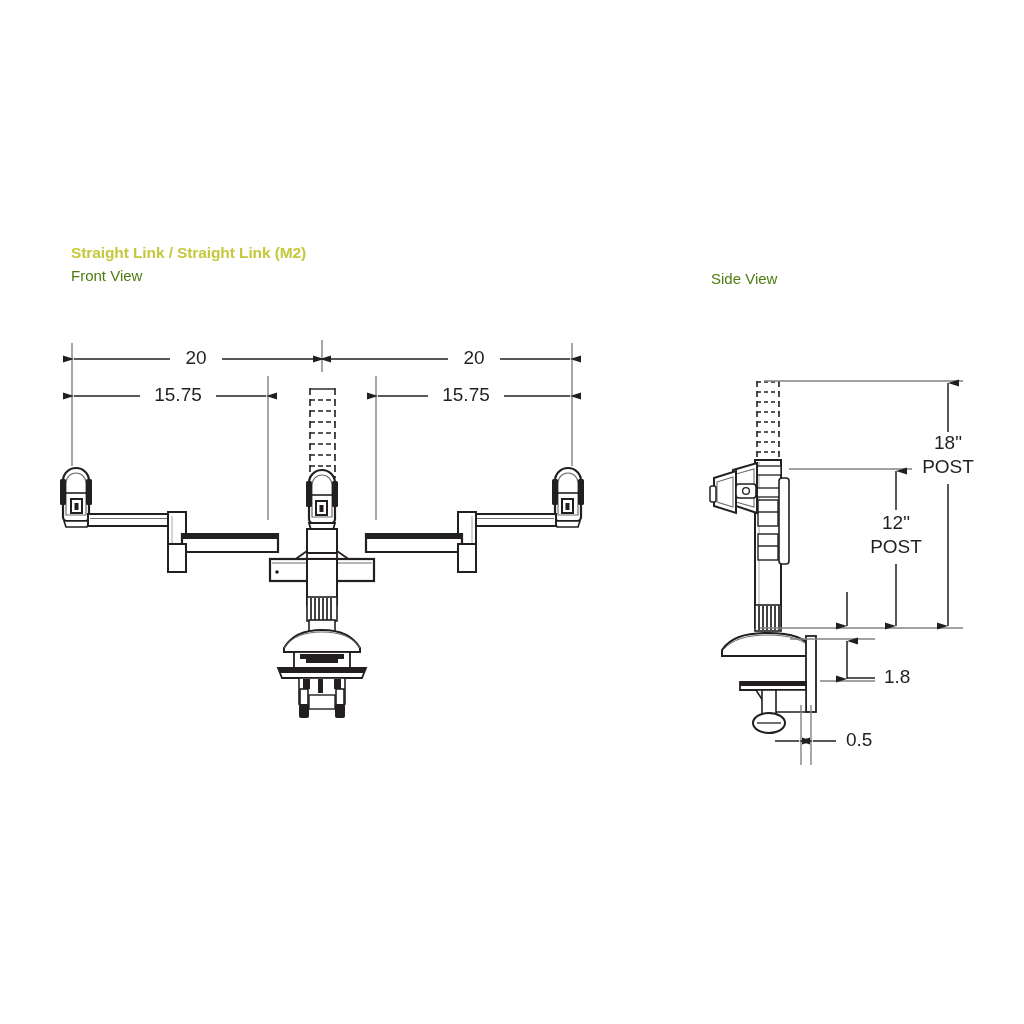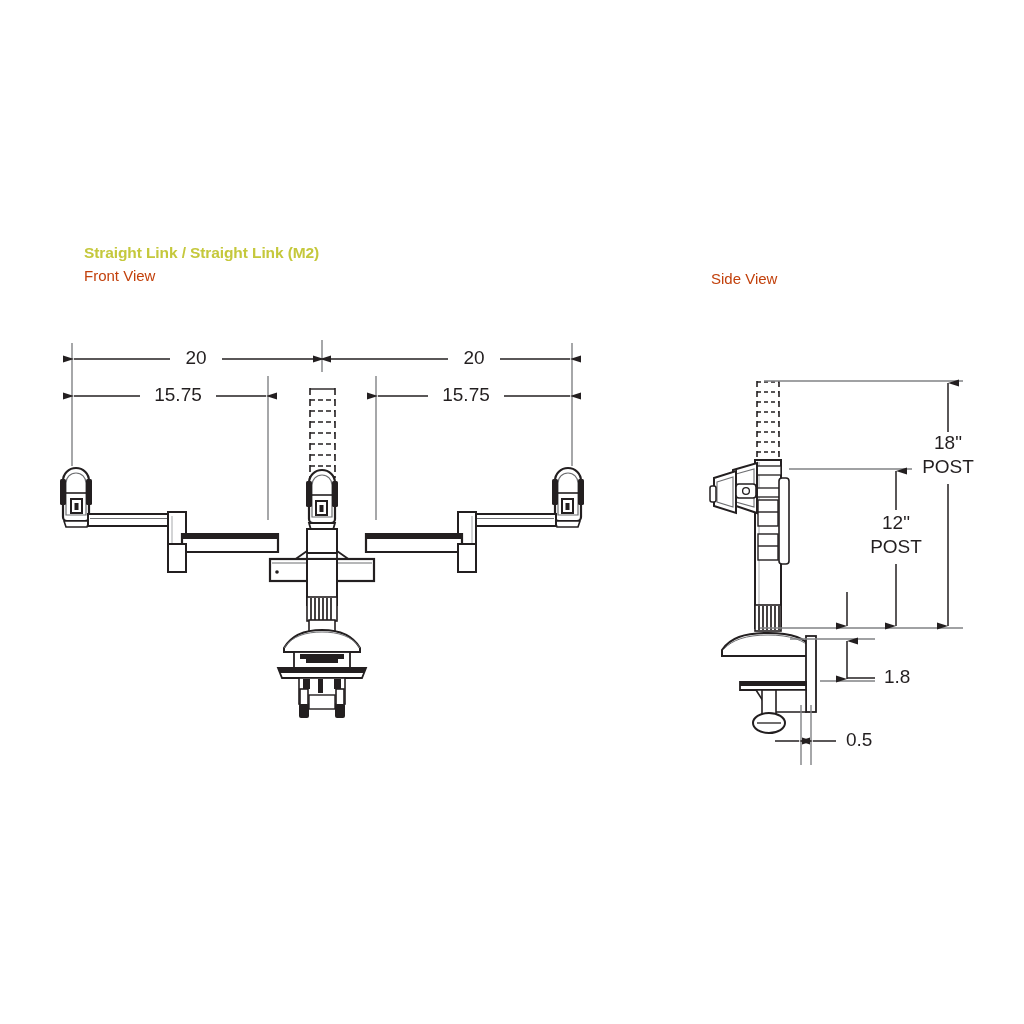--- a/index.html
+++ b/index.html
@@ -16,36 +16,36 @@
     overflow: hidden;
   }
   #page {
     position: absolute;
     left: 0; top: 0;
     width: 1024px;
     height: 1024px;
     background: #ffffff;
   }
   .label-block { position: absolute; }
-  #front-title-block { left: 71px; top: 243px; margin-left: 13px; }
+  #front-title-block { left: 71px; top: 243px; }
   #side-title-block  { left: 711px; top: 269px; text-align: center; }
 
   .variant-title {
     font-size: 15.5px;
     font-weight: bold;
     color: #c5c83c;
     letter-spacing: -0.1px;
     white-space: nowrap;
     line-height: 19px;
     margin: 0;
   }
   .view-label {
     font-size: 15px;
     font-weight: normal;
-    color: #c2410c;
+    color: #4d7c0f;
     white-space: nowrap;
     line-height: 19px;
     margin: 0;
     padding-top: 4px;
   }
   #drawing-svg {
     position: absolute;
     left: 0; top: 0;
     width: 1024px;
     height: 1024px;

